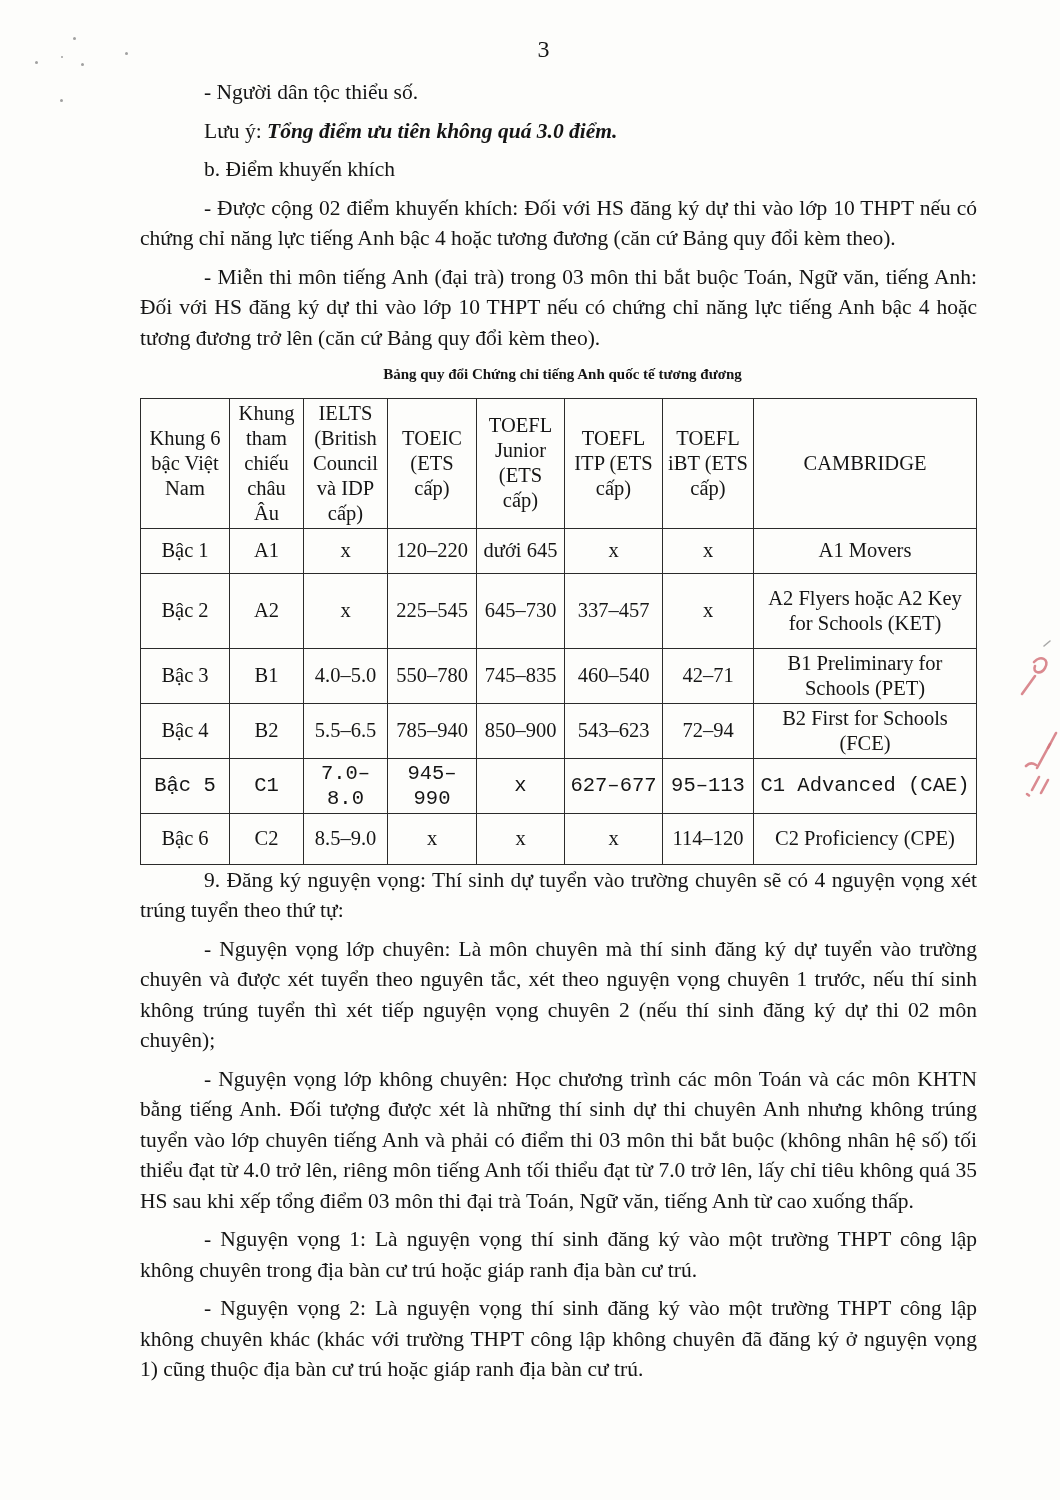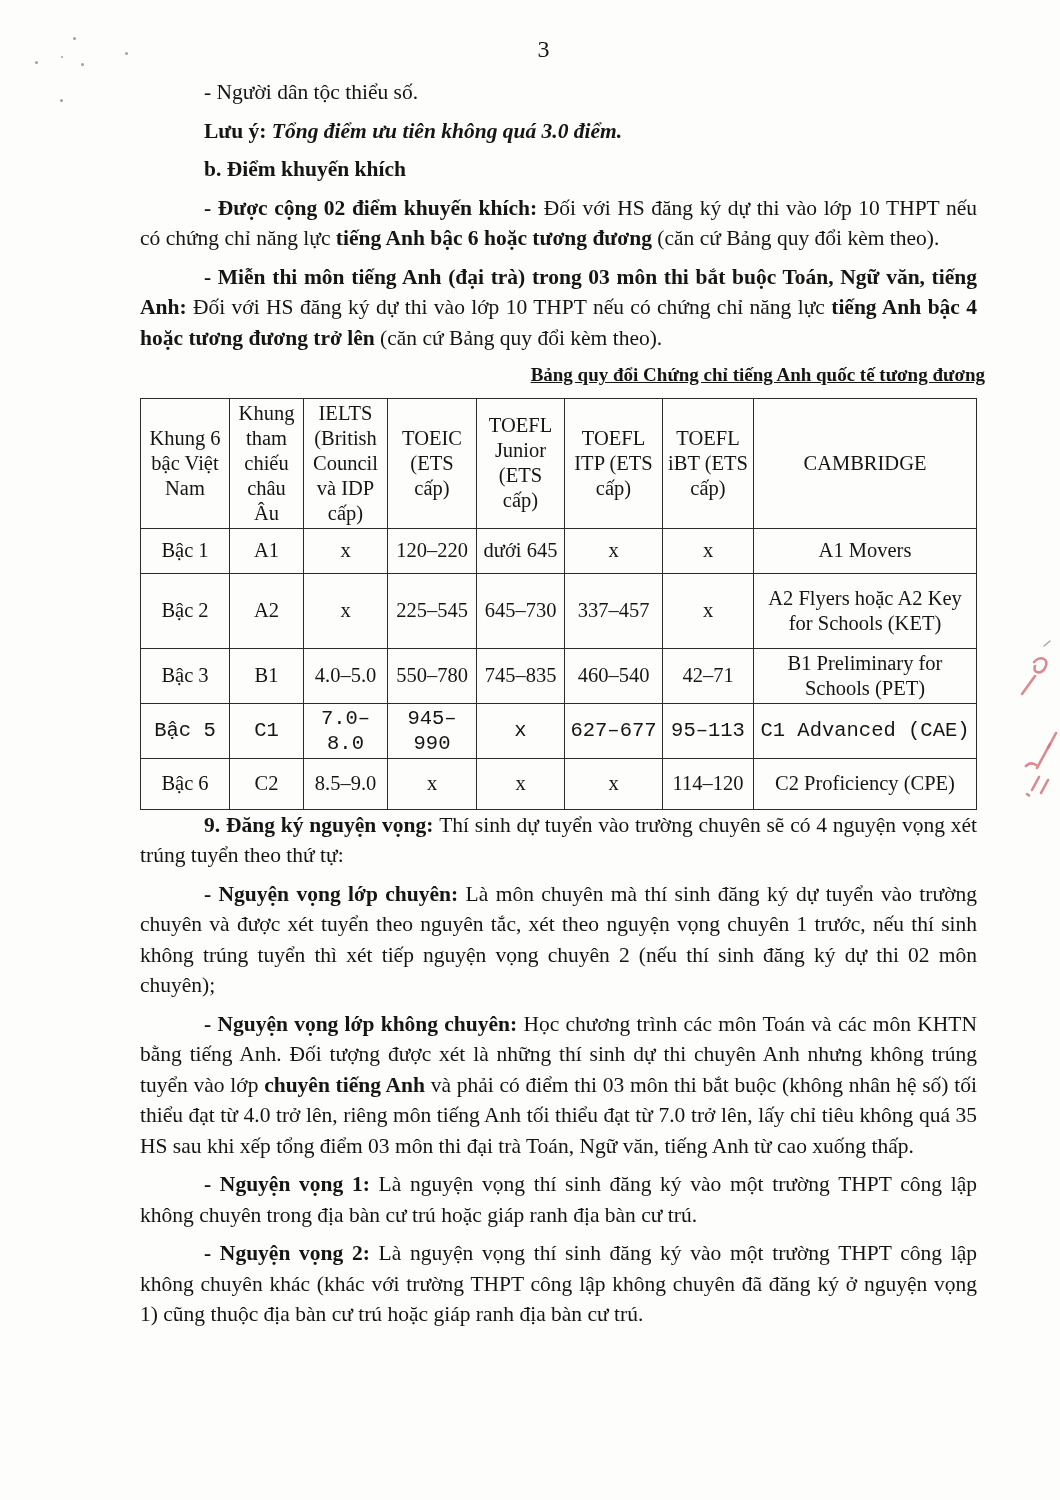--- a/index.html
+++ b/index.html
@@ -16,26 +16,25 @@
     text-align:center;font-size:24px;line-height:30px;
     transform:translateX(-19px);
     margin-bottom:13px;
   }
   p.para{
     font-size:21.5px;line-height:30.5px;
     margin:0 8px 8px 0;
     text-align:justify;
     text-indent:64px;
   }
-  .b{font-weight:bold;}
+  .b{font-weight:normal;}
   .bi{font-weight:bold;font-style:italic;}
   .tbl-title{
-    text-align:right;font-weight:bold;font-size:19px;line-height:27.5px;
+    text-align:center;font-weight:bold;font-size:15px;line-height:27.5px;
     margin:4px 0 9px 0;
-    text-decoration:underline;
   }
   table.conv{
     border-collapse:collapse;table-layout:fixed;width:837px;
   }
   table.conv th,table.conv td{
     border:1.6px solid #2b2b2b;
     text-align:center;vertical-align:middle;
     font-size:20.5px;line-height:25px;font-weight:normal;
     padding:2px 5px;
     word-wrap:break-word;
@@ -82,21 +81,21 @@
   <div class="content">
 
     <div class="page-number">3</div>
 
     <p class="para"><span>- Người dân tộc thiểu số.</span></p>
 
     <p class="para"><span class="b">Lưu ý: </span><span class="bi">Tổng điểm ưu tiên không quá 3.0 điểm.</span></p>
 
     <p class="para b"><span>b. Điểm khuyến khích</span></p>
 
-    <p class="para"><span class="b">- Được cộng 02 điểm khuyến khích: </span><span>Đối với HS đăng ký dự thi vào lớp 10 THPT nếu có chứng chỉ năng lực </span><span class="b">tiếng Anh bậc 6 hoặc tương đương </span><span>(căn cứ Bảng quy đổi kèm theo).</span></p>
+    <p class="para"><span class="b">- Được cộng 02 điểm khuyến khích: </span><span>Đối với HS đăng ký dự thi vào lớp 10 THPT nếu có chứng chỉ năng lực </span><span class="b">tiếng Anh bậc 4 hoặc tương đương </span><span>(căn cứ Bảng quy đổi kèm theo).</span></p>
 
     <p class="para"><span class="b">- Miễn thi môn tiếng Anh (đại trà) trong 03 môn thi bắt buộc Toán, Ngữ văn, tiếng Anh: </span><span>Đối với HS đăng ký dự thi vào lớp 10 THPT nếu có chứng chỉ năng lực </span><span class="b">tiếng Anh bậc 4 hoặc tương đương trở lên </span><span>(căn cứ Bảng quy đổi kèm theo).</span></p>
 
     <div class="tbl-title">
       <div>Bảng quy đổi Chứng chỉ tiếng Anh quốc tế tương đương</div>
     </div>
 
     <table class="conv">
       <colgroup>
         <col style="width:89px">
@@ -144,20 +143,30 @@
         <tr class="r3">
           <td>Bậc 3</td>
           <td>B1</td>
           <td>4.0–5.0</td>
           <td>550–780</td>
           <td>745–835</td>
           <td>460–540</td>
           <td>42–71</td>
           <td>B1 Preliminary for Schools (PET)</td>
         </tr>
+        <tr class="r4">
+          <td>Bậc 4</td>
+          <td>B2</td>
+          <td>5.5–6.5</td>
+          <td>785–940</td>
+          <td>850–900</td>
+          <td>543–623</td>
+          <td>72–94</td>
+          <td>B2 First for Schools (FCE)</td>
+        </tr>
         <tr class="r5">
           <td>Bậc 5</td>
           <td>C1</td>
           <td>7.0–8.0</td>
           <td>945–990</td>
           <td>x</td>
           <td>627–677</td>
           <td>95–113</td>
           <td>C1 Advanced (CAE)</td>
         </tr>

